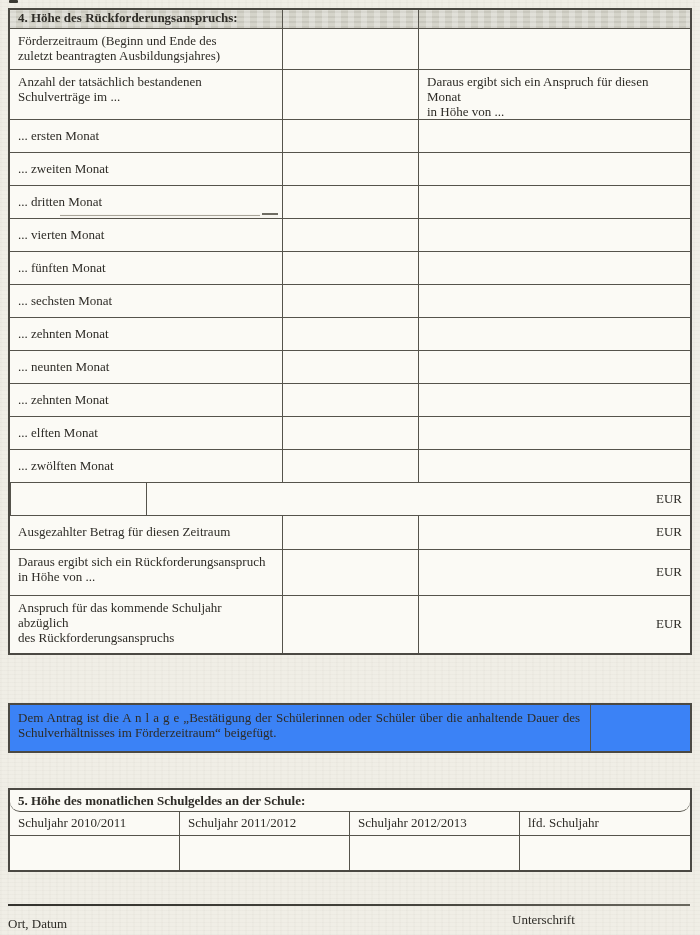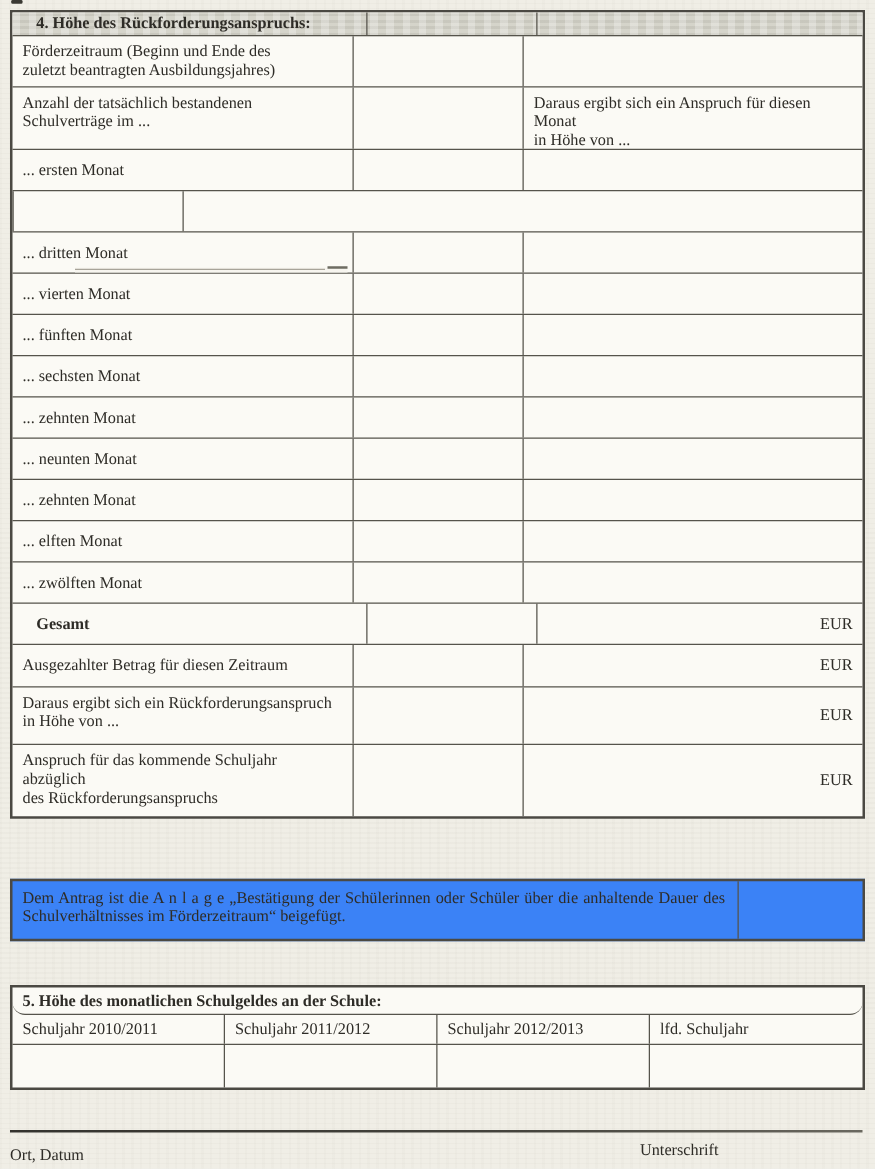--- a/index.html
+++ b/index.html
@@ -21,21 +21,21 @@
   }
   .row{display:flex;border-bottom:1px solid #55534b;box-sizing:border-box;}
   .row:last-child{border-bottom:none;}
   .cell{box-sizing:border-box;display:flex;align-items:center;padding:2px 8px;line-height:1.15;}
   .c1{width:272px;}
   .c2{width:137px;border-left:1px solid #55534b;border-right:1px solid #55534b;}
   .c3{flex:1;}
   .top{align-items:flex-start;padding-top:5px;}
   .pre{white-space:pre-line;}
   .eur{justify-content:flex-end;}
-  .bold{font-weight:bold;margin-left:11px;}
+  .bold{font-weight:bold;}
   .header-row{
     height:19px;
     background-color:#d5d4ca;
     background-image:
       repeating-linear-gradient(90deg, rgba(255,255,255,0.28) 0 6px, transparent 6px 13px),
       repeating-linear-gradient(0deg, rgba(90,88,78,0.10) 0 2px, transparent 2px 5px);
   }
   .header-row .cell{padding-top:1px;}
   .h-period{height:41px;}
   .h-contracts{height:50px;}
@@ -113,20 +113,21 @@
     <div class="cell c3 top pre">Daraus ergibt sich ein Anspruch für diesen Monat
 in Höhe von ...</div>
   </div>
 
   <div class="row h-month">
     <div class="cell c1">... ersten Monat</div>
     <div class="cell c2"></div>
     <div class="cell c3"></div>
   </div>
   <div class="row h-month">
+    <div class="cell c1">... zweiten Monat</div>
     <div class="cell c2"></div>
     <div class="cell c3"></div>
   </div>
   <div class="row h-month">
     <div class="cell c1">... dritten Monat</div>
     <div class="cell c2"></div>
     <div class="cell c3"></div>
   </div>
   <div class="row h-month">
     <div class="cell c1">... vierten Monat</div>
@@ -163,21 +164,20 @@
     <div class="cell c2"></div>
     <div class="cell c3"></div>
   </div>
   <div class="row h-month">
     <div class="cell c1">... zwölften Monat</div>
     <div class="cell c2"></div>
     <div class="cell c3"></div>
   </div>
 
   <div class="row h-gesamt">
-    <div class="cell c1 bold">Gesamt</div>
     <div class="cell c2"></div>
     <div class="cell c3 eur">EUR</div>
   </div>
 
   <div class="row h-paid">
     <div class="cell c1">Ausgezahlter Betrag für diesen Zeitraum</div>
     <div class="cell c2"></div>
     <div class="cell c3 eur">EUR</div>
   </div>
 

